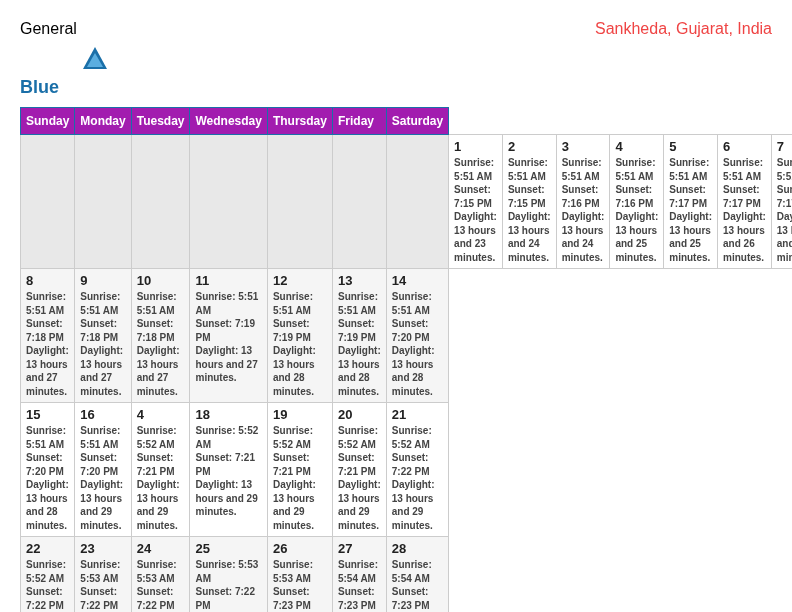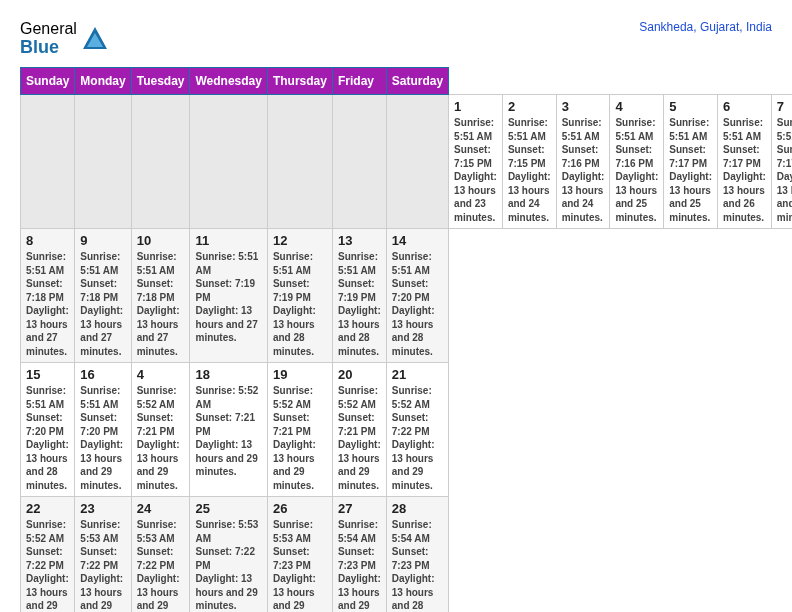--- a/index.html
+++ b/index.html
@@ -22,37 +22,38 @@
     }
     .logo-text {
       display: flex;
       flex-direction: column;
       line-height: 1.1;
     }
     .logo-blue {
       font-size: 18px;
       font-weight: bold;
       color: #1a6fa8;
+      margin-top: 40px;
     }
     .logo-icon {
       width: 28px;
       height: 28px;
       margin-left: 4px;
     }
     .title-block {
       text-align: right;
     }
     .month-title {
       font-size: 32px;
       font-weight: bold;
       color: #333;
     }
     .location {
-      font-size: 12px;
-      color: #1d4ed8;
+      font-size: 16px;
+      color: #ef4444;
     }
     table {
       width: 100%;
       border-collapse: collapse;
       font-size: 10px;
     }
     thead tr th {
       background-color: #a21caf;
       color: #fff;
       text-align: left;

